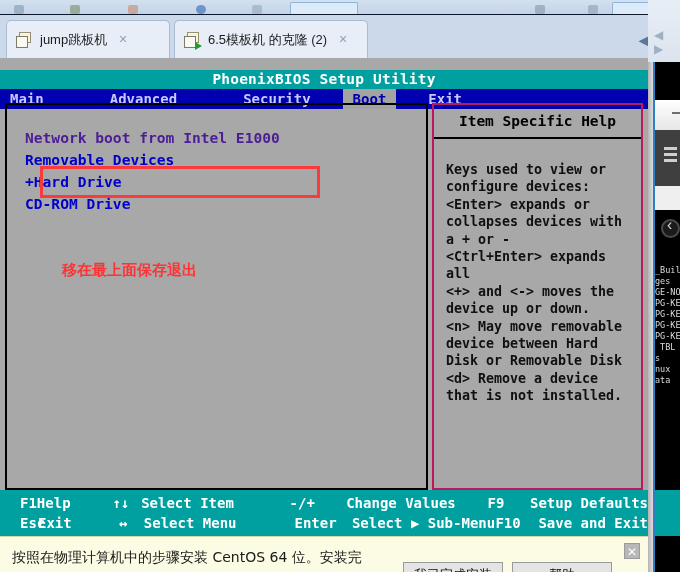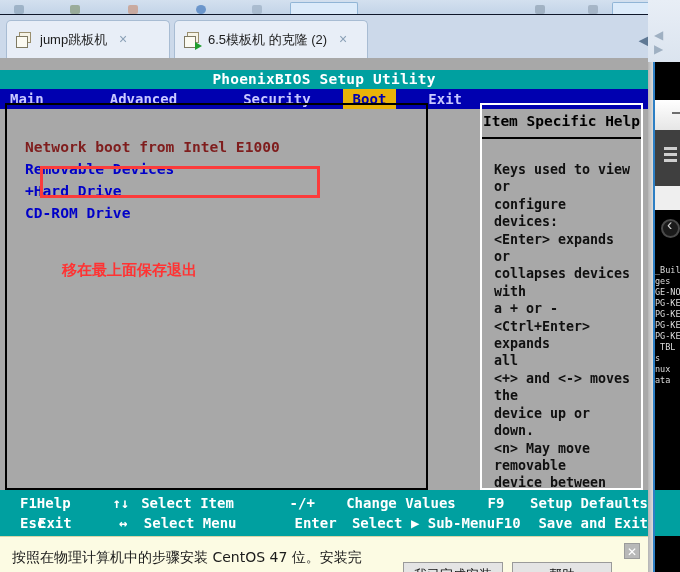--- a/index.html
+++ b/index.html
@@ -157,21 +157,21 @@
     height: 2px;
     background: #a8a8a8;
   }
   .menu-item {
     color: #c8c8ff;
     line-height: 20px;
     padding: 0 10px;
     font-weight: bold;
   }
   .menu-item.sel {
-    background: #eab308;
+    background: #a3a3a3;
     color: #0000b0;
   }
   .menu-gap { width: 46px; }
 
   #bios-body {
     position: absolute;
     left: 0; top: 39px;
     width: 648px; bottom: 46px;
     padding: 6px 5px 0 5px;
     box-sizing: border-box;
@@ -179,24 +179,23 @@
   }
   #panel-left {
     width: 423px;
     border: 2px solid #000;
     box-sizing: border-box;
     position: relative;
     margin-right: 4px;
   }
   #panel-right {
     flex: 1;
-    border: 2px solid #ffffff;
+    border: 2px solid #be185d;
     box-sizing: border-box;
     position: relative;
-    margin-left: 48px;
   }
   #help-head {
     height: 32px;
     line-height: 32px;
     text-align: center;
     font-size: 14.5px;
     font-weight: bold;
     color: #000;
     border-bottom: 2px solid #000;
   }
@@ -210,21 +209,21 @@
   }
 
   #boot-list {
     position: absolute;
     left: 18px; top: 22px;
     font-size: 14.6px;
     line-height: 22px;
     font-weight: bold;
   }
   .boot-row { white-space: pre; }
-  .boot-row.current { color: #7f1d1d; margin-top: 9px; }
+  .boot-row.current { color: #4c1d95; }
   .boot-row.normal { color: #0000c8; }
 
   #zh-note {
     position: absolute;
     left: 55px; top: 156px;
     color: #ff3333;
     font-family: "DejaVu Sans", sans-serif;
     font-size: 15px;
     font-weight: bold;
     white-space: nowrap;
@@ -530,17 +529,17 @@
 PG-KEY-Ce
  TBL
 s
 nux
 ata</span></div>
   <div class="rc-seg" id="rc-teal"></div>
   <div class="rc-seg" id="rc-blackbot"></div>
 </div>
 
 <div id="notice">
-  <div id="notice-text">按照在物理计算机中的步骤安装 CentOS 47 位。安装完</div>
+  <div id="notice-text">按照在物理计算机中的步骤安装 CentOS 64 位。安装完</div>
   <div class="notice-btn" id="btn-done">我已完成安装</div>
   <div class="notice-btn" id="btn-help">帮助</div>
   <div id="notice-close">✕</div>
 </div>
 
 </body></html>

